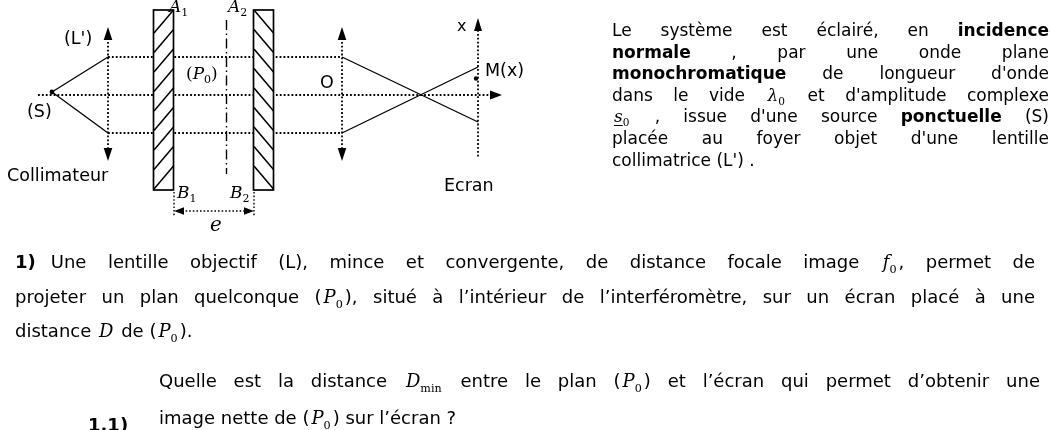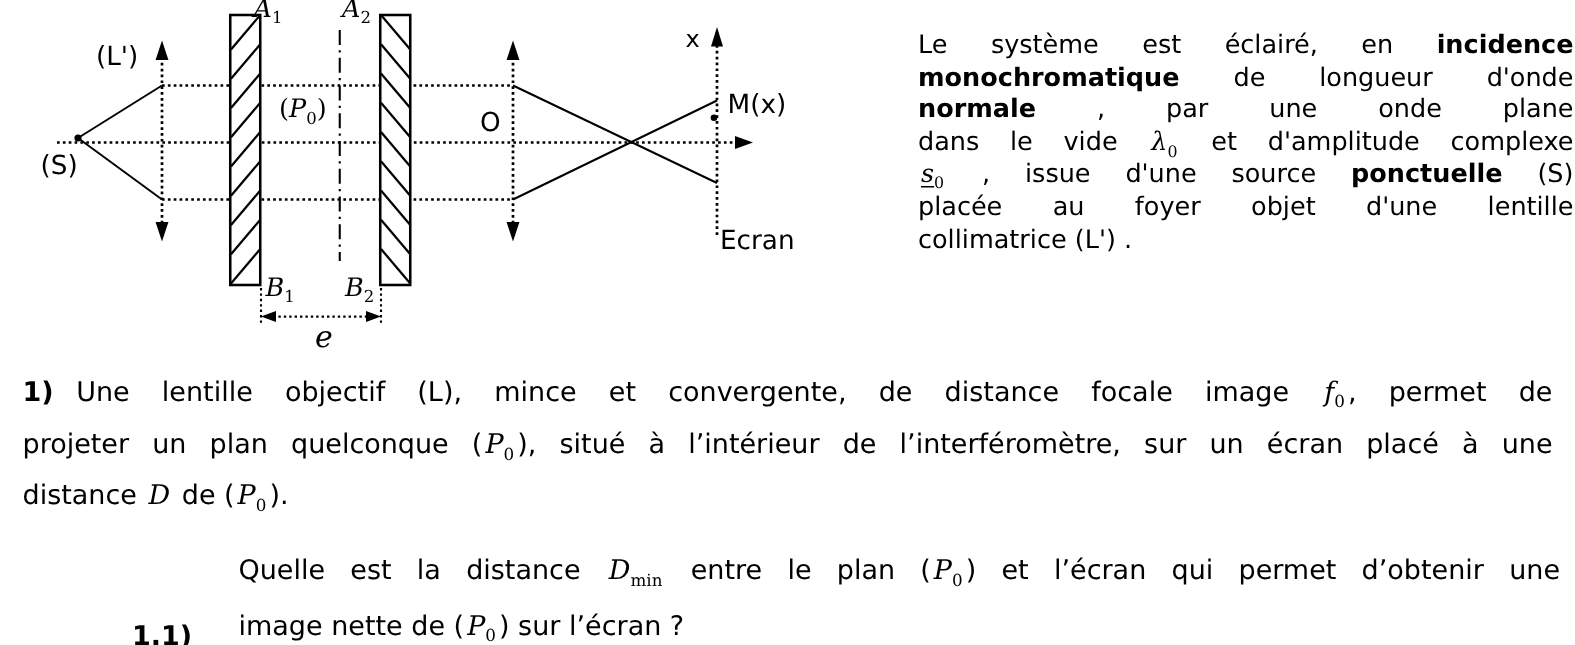--- a/index.html
+++ b/index.html
@@ -125,35 +125,36 @@
 
     <g>
       <line x1="478" y1="30" x2="478" y2="157" stroke="#000" stroke-width="1.8" stroke-dasharray="1.8 2.1"></line>
       <polygon points="478,18 474,31 482,31" fill="#000"></polygon>
       <circle cx="476" cy="78.5" r="2.2" fill="#000"></circle>
     </g>
   </svg>
 
   <div class="dlab sans" style="left:64px;  top:29px;">(L')</div>
   <div class="dlab sans" style="left:27px;  top:102px;">(S)</div>
+  <div class="dlab sans" style="left:7px;   top:166px;">Collimateur</div>
   <div class="dlab serl" style="left:169px; top:-3px;"><i>A</i><sub>1</sub></div>
   <div class="dlab serl" style="left:228px; top:-3px;"><i>A</i><sub>2</sub></div>
   <div class="dlab serl" style="left:177px; top:183px;"><i>B</i><sub>1</sub></div>
   <div class="dlab serl" style="left:230px; top:183px;"><i>B</i><sub>2</sub></div>
   <div class="dlab serl" style="left:186px; top:64px;text-align:right;"><span class="par">(</span><i>P</i><sub>0</sub><span class="par">)</span></div>
   <div class="dlab e-lab" style="left:210px; top:213px;">e</div>
   <div class="dlab sans" style="left:320px; top:73px;">O</div>
   <div class="dlab sans-sm" style="left:457px; top:17px;">x</div>
   <div class="dlab sans" style="left:485px; top:61px;">M(x)</div>
-  <div class="dlab sans" style="left:444px; top:152px;margin-left:36px;">Ecran</div>
+  <div class="dlab sans" style="left:444px; top:176px;">Ecran</div>
 
   <div class="intro">
     <div class="iline j"><span>Le système est éclairé, en </span><b>incidence</b></div>
+    <div class="iline j"><b>normale</b><span> , par une onde plane</span></div>
     <div class="iline j"><b>monochromatique</b><span> de longueur d'onde</span></div>
-    <div class="iline j"><b>normale</b><span> , par une onde plane</span></div>
     <div class="iline j"><span>dans le vide </span><span class="math"><i>λ</i><sub>0</sub></span><span> et d'amplitude complexe</span></div>
     <div class="iline j"><span class="math"><i class="ul">s</i><sub>0</sub></span><span> , issue d'une source </span><b>ponctuelle</b><span> (S)</span></div>
     <div class="iline j"><span>placée au foyer objet d'une lentille</span></div>
     <div class="iline"><span>collimatrice (L') .</span></div>
   </div>
 
   <div class="qblock q1">
     <div class="qline j">
       <b class="qnum">1)</b><span class="numgap"></span><span>Une lentille objectif (L), mince et convergente, de distance focale image </span><span class="math"><i>f</i><sub>0</sub></span><span>, permet de</span>
     </div>

